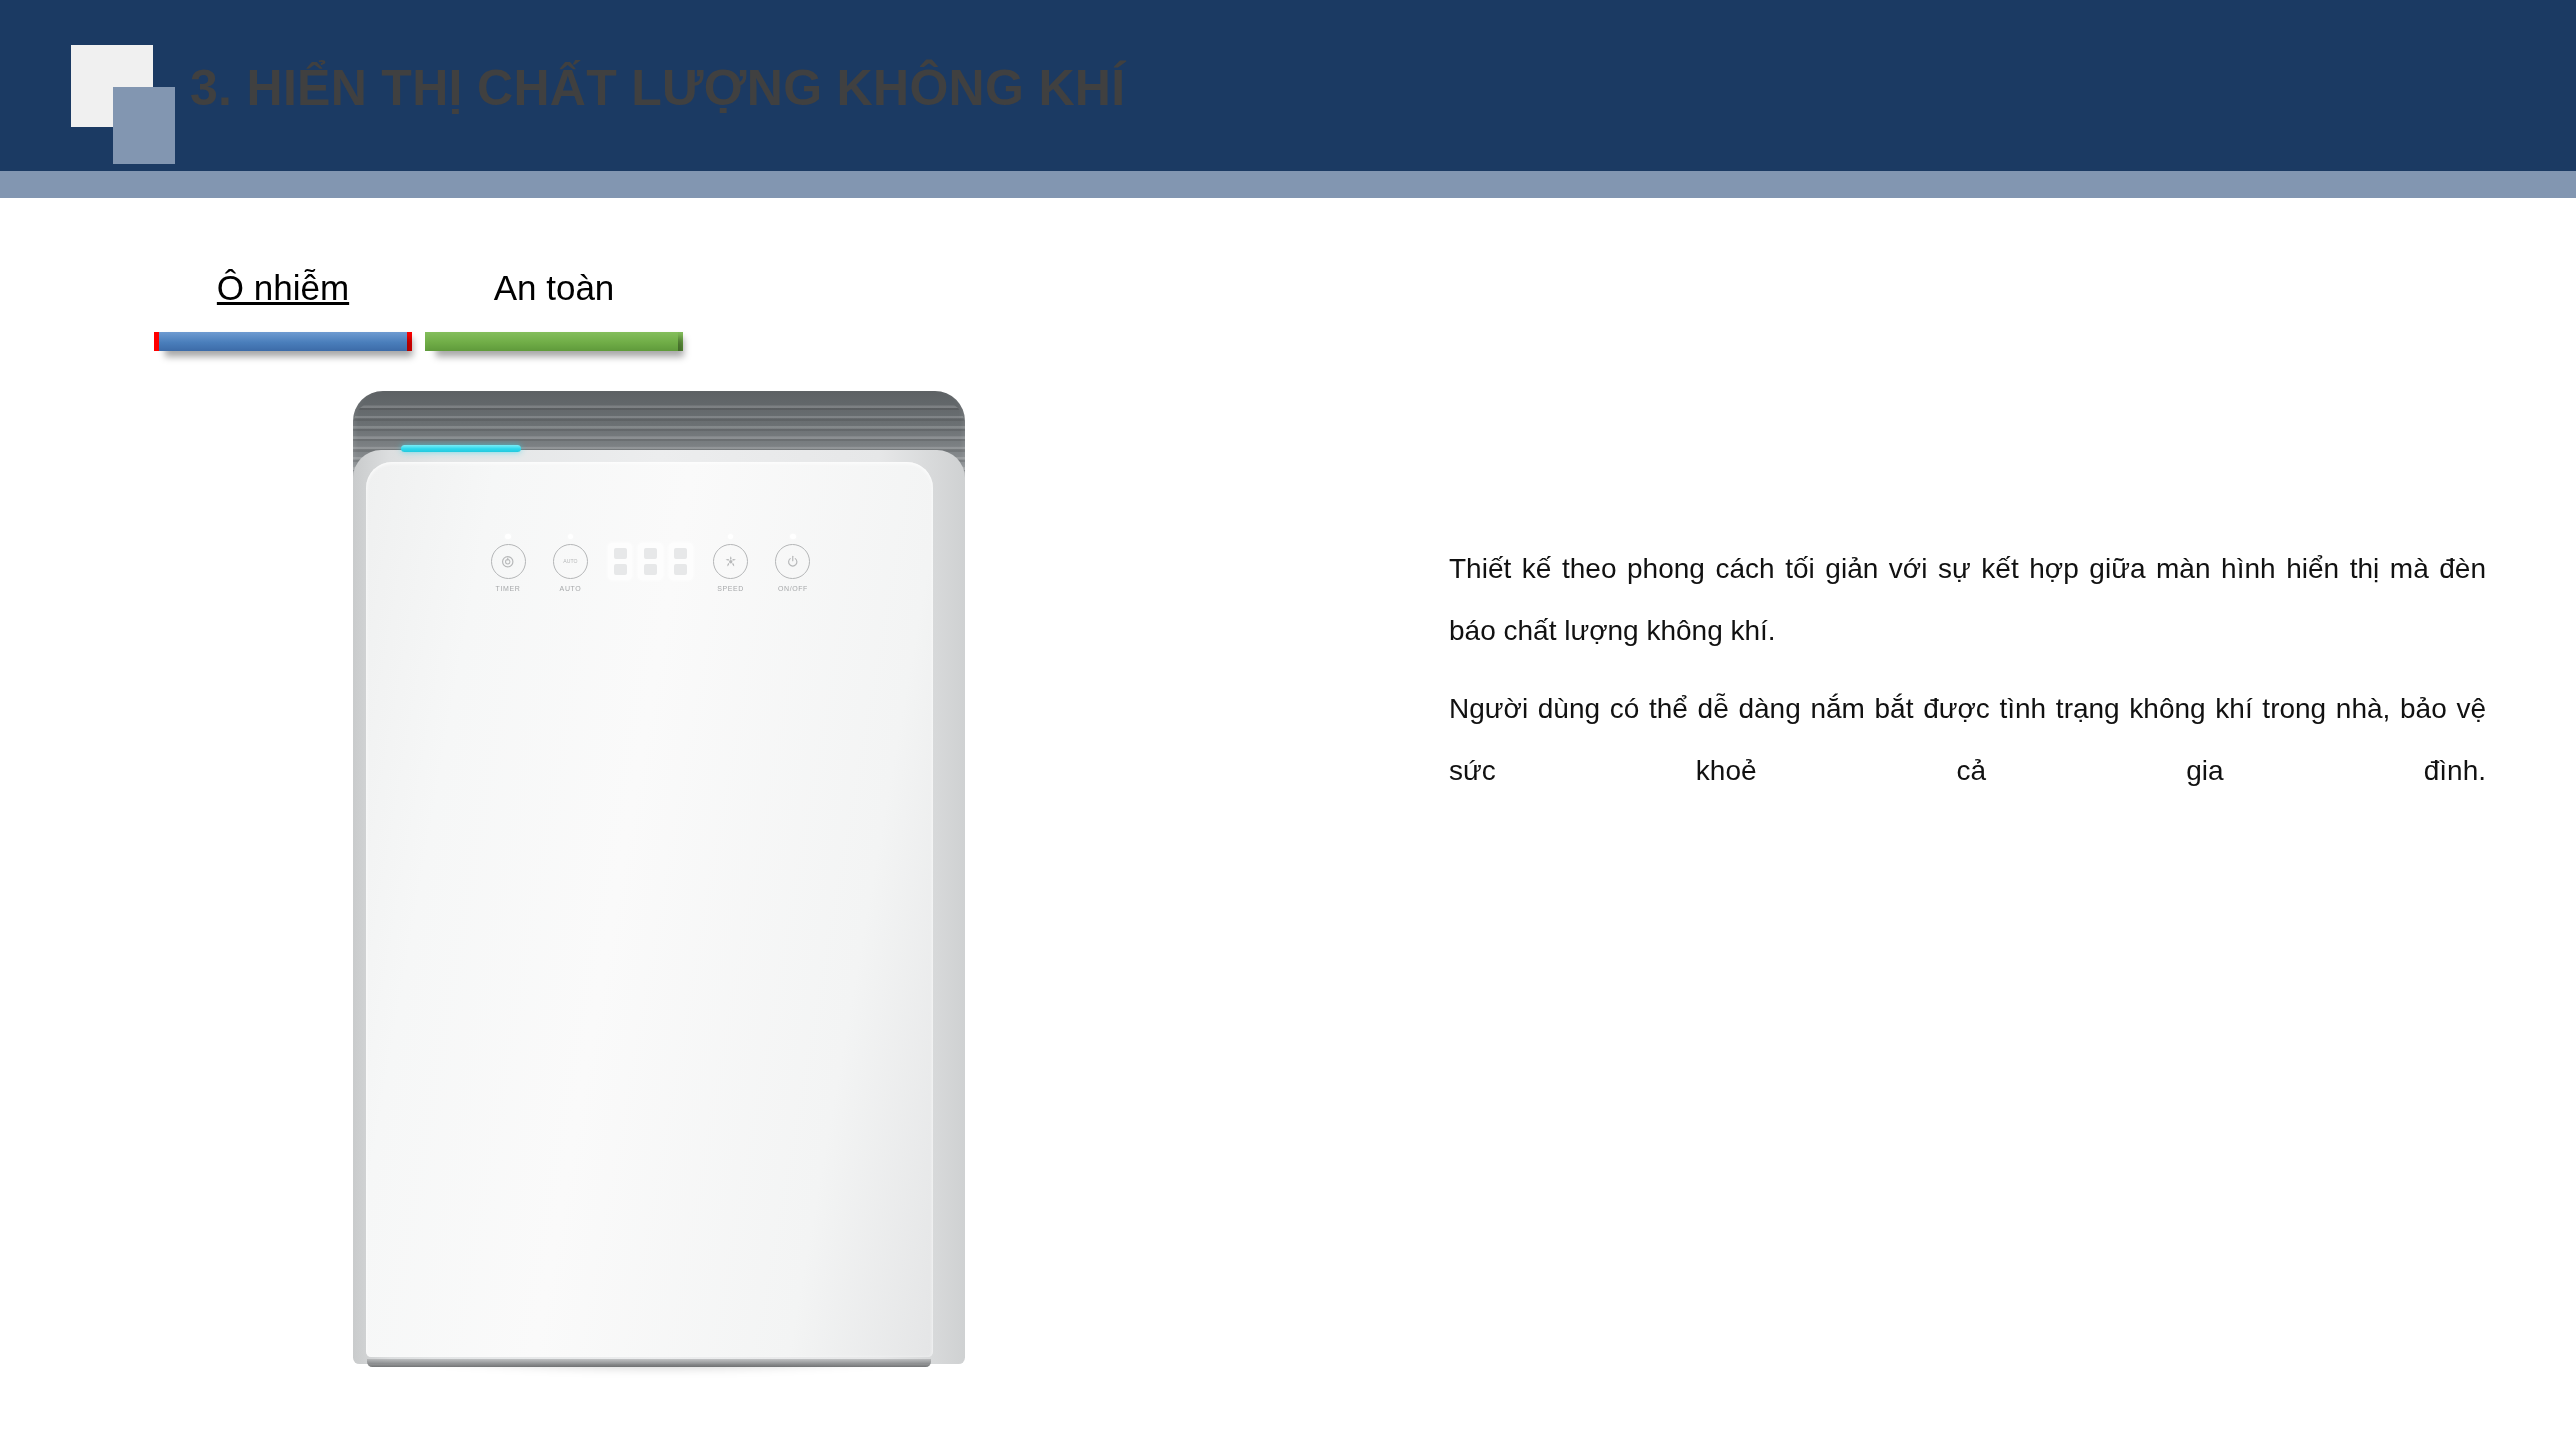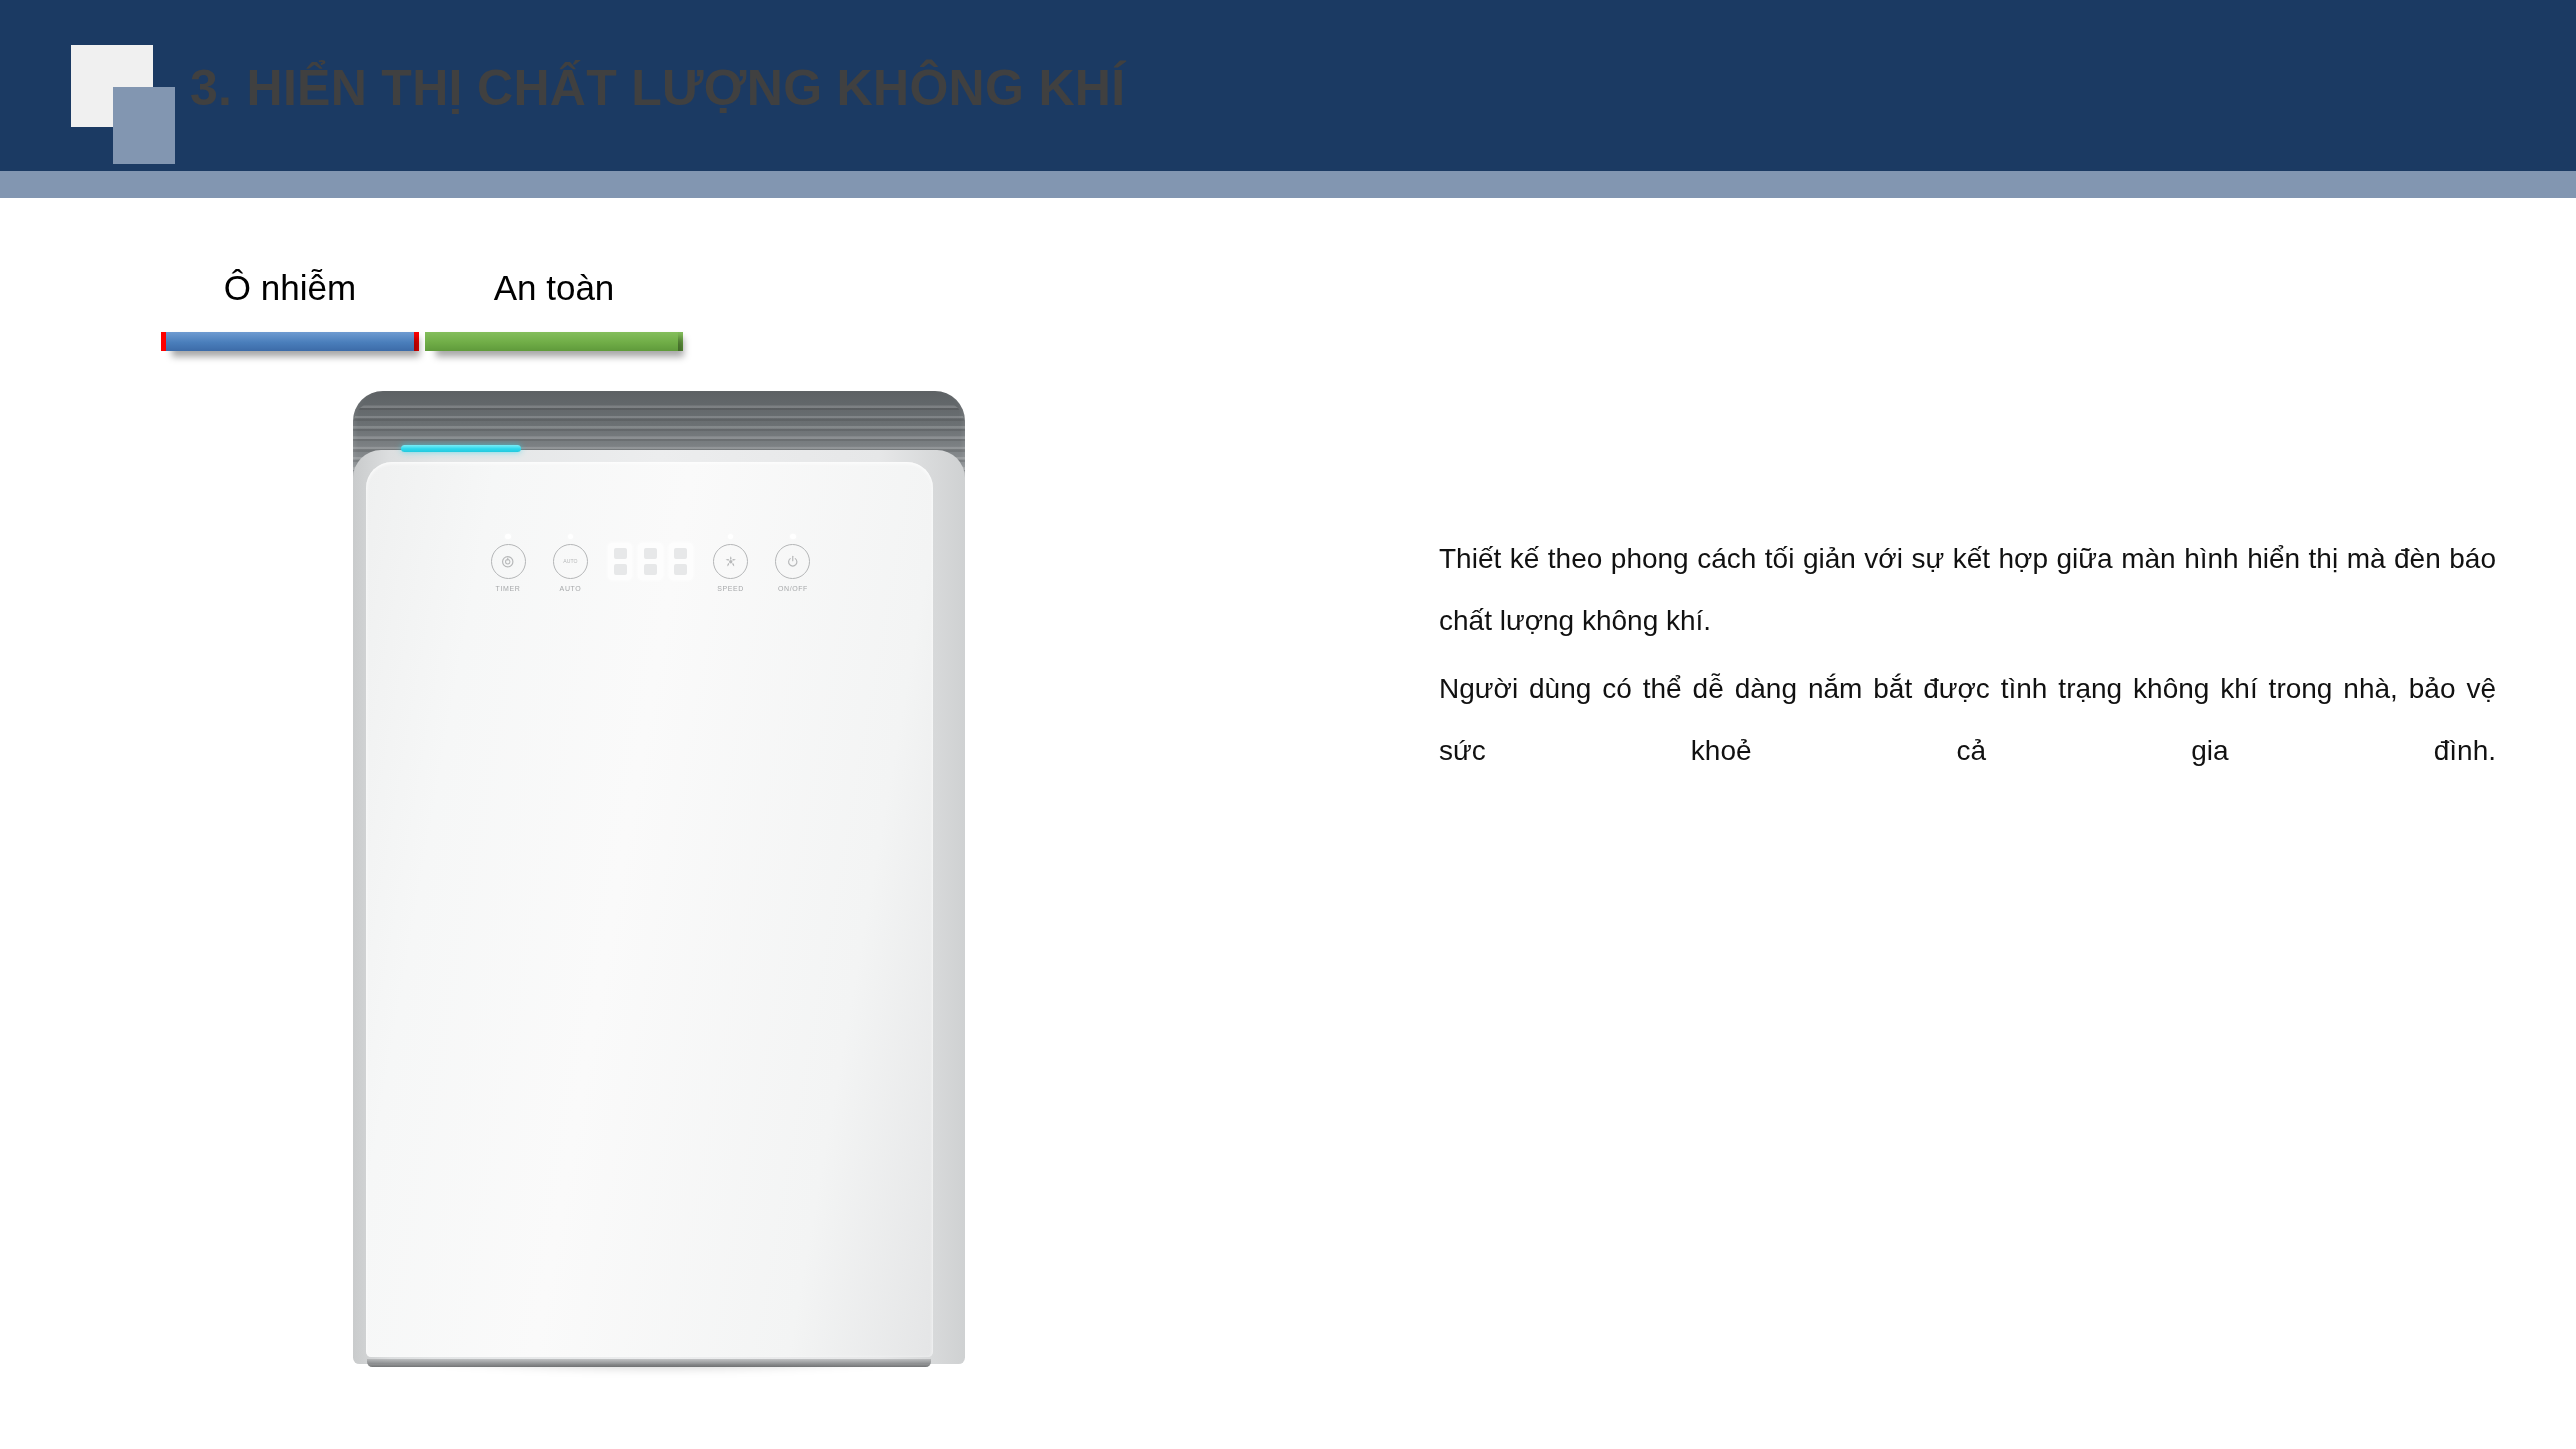--- a/index.html
+++ b/index.html
@@ -60,21 +60,21 @@
     position: absolute;
     left: 0; top: 270px;
     width: 1224px;
     height: 129px;
   }
   .legend-item {
     position: absolute;
     width: 258px;
     text-align: center;
   }
-  .legend-item.i0 { left: 161px; }
+  .legend-item.i0 { left: 154px; text-decoration: underline; }
   .legend-item.i1 { left: 425px; }
   .legend-item.i2 { left: 802px; }
   .legend-label {
     font-size: 35px;
     color: #000000;
     line-height: 1;
     margin-bottom: 27px;
     white-space: nowrap;
   }
   .legend-bar-wrap {
@@ -268,21 +268,21 @@
     line-height: 1.1;
     margin-bottom: 59px;
     white-space: nowrap;
   }
   .body-para {
     font-size: 28px;
     color: #111111;
     line-height: 2.22;
     text-align: justify;
     text-justify: inter-word;
-    margin: 6px;
+    margin: 16px;
   }
   .body-para.last { text-align: justify; }
   .body-para.last::after {
     content: "";
     display: inline-block;
     width: 100%;
   }
 </style>
 </head>
 <body>

